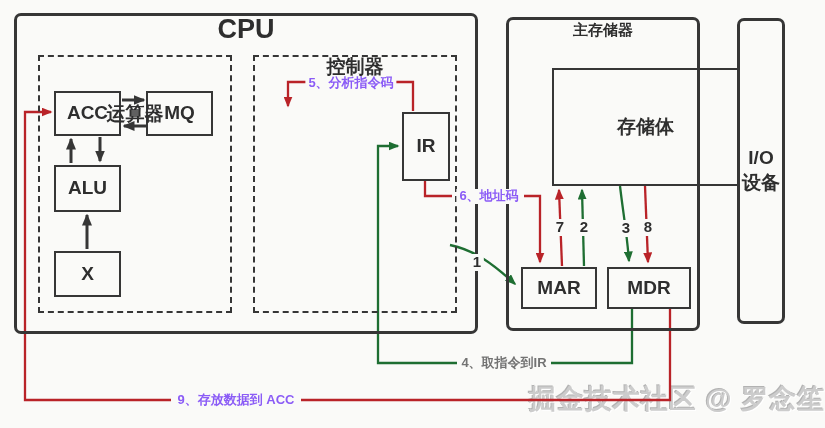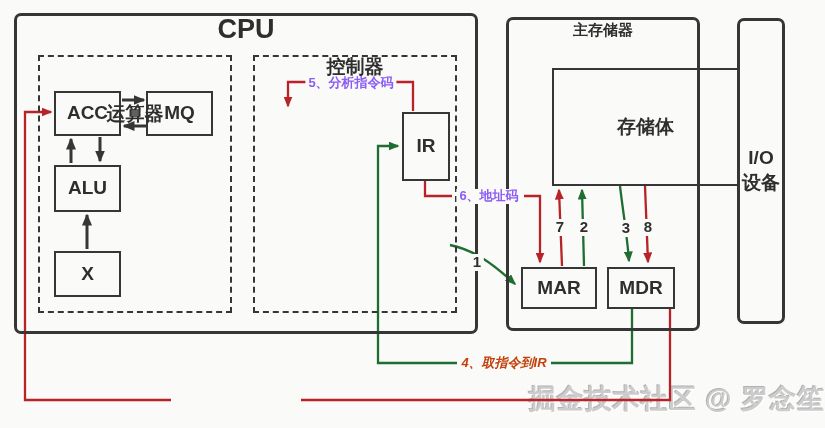--- a/index.html
+++ b/index.html
@@ -26,21 +26,21 @@
   }
   .step{
     position:absolute;transform:translateX(-50%);font-weight:bold;font-size:13px;
     background:#fafaf8;padding:0 3px;white-space:nowrap;z-index:4;line-height:1.15;
   }
   .num{
     position:absolute;transform:translateX(-50%);font-weight:bold;font-size:15px;
     background:#fafaf8;padding:0 3px;white-space:nowrap;z-index:4;line-height:1.1;
   }
   .red-t{color:#8b5cf6;}
-  .green-t{color:#c2410c;font-style:italic;}
+  .green-t{color:#737373;}
   .watermark{
     position:absolute;left:677px;top:381px;transform:translateX(-50%);
     font-size:27px;font-weight:bold;letter-spacing:1px;white-space:nowrap;
     color:#cccccc;text-shadow:1px 1px 0 #ffffff,-1px -1px 0 #b2b2b2;
     z-index:1;
   }
   .stroke-red{stroke:#b92328;}
   .stroke-green{stroke:#1e6e32;}
   .stroke-ink{stroke:#363636;}
 </style>
@@ -104,28 +104,29 @@
   <div class="box thin" style="left:54px;top:251px;width:67px;height:46px;font-size:19px;">X</div>
 
   <div class="dashedbox" style="left:253px;top:55px;width:204px;height:258px;"></div>
   <div class="title" style="left:355px;top:57px;font-size:19px;">控制器</div>
   <div class="box thin" style="left:402px;top:112px;width:48px;height:69px;font-size:19px;">IR</div>
 
   <div class="box rounded" style="left:506px;top:17px;width:194px;height:314px;"></div>
   <div class="title" style="left:603px;top:22px;font-size:15px;">主存储器</div>
   <div class="box thin" style="left:521px;top:68px;width:187px;height:118px;font-size:19px;margin-left:31px;">存储体</div>
   <div class="box thin" style="left:521px;top:267px;width:76px;height:42px;font-size:19px;">MAR</div>
-  <div class="box thin" style="left:607px;top:267px;width:68px;height:42px;font-size:19px;">MDR</div>
+  <div class="box thin" style="left:607px;top:267px;width:84px;height:42px;font-size:19px;">MDR</div>
 
   <div class="box rounded" style="left:737px;top:18px;width:48px;height:306px;font-size:19px;">I/O
 设备</div>
 
   <div class="step red-t" style="left:351px;top:76px;">5、分析指令码</div>
   <div class="step red-t" style="left:489px;top:189px;">6、地址码</div>
   <div class="step green-t" style="left:504px;top:356px;">4、取指令到IR</div>
+  <div class="step red-t" style="left:236px;top:393px;">9、存放数据到 ACC</div>
 
   <div class="num" style="left:477px;top:254px;">1</div>
   <div class="num" style="left:560px;top:219px;">7</div>
   <div class="num" style="left:584px;top:219px;">2</div>
   <div class="num" style="left:626px;top:220px;">3</div>
   <div class="num" style="left:648px;top:219px;">8</div>
 
 </div>
 
 </body></html>

